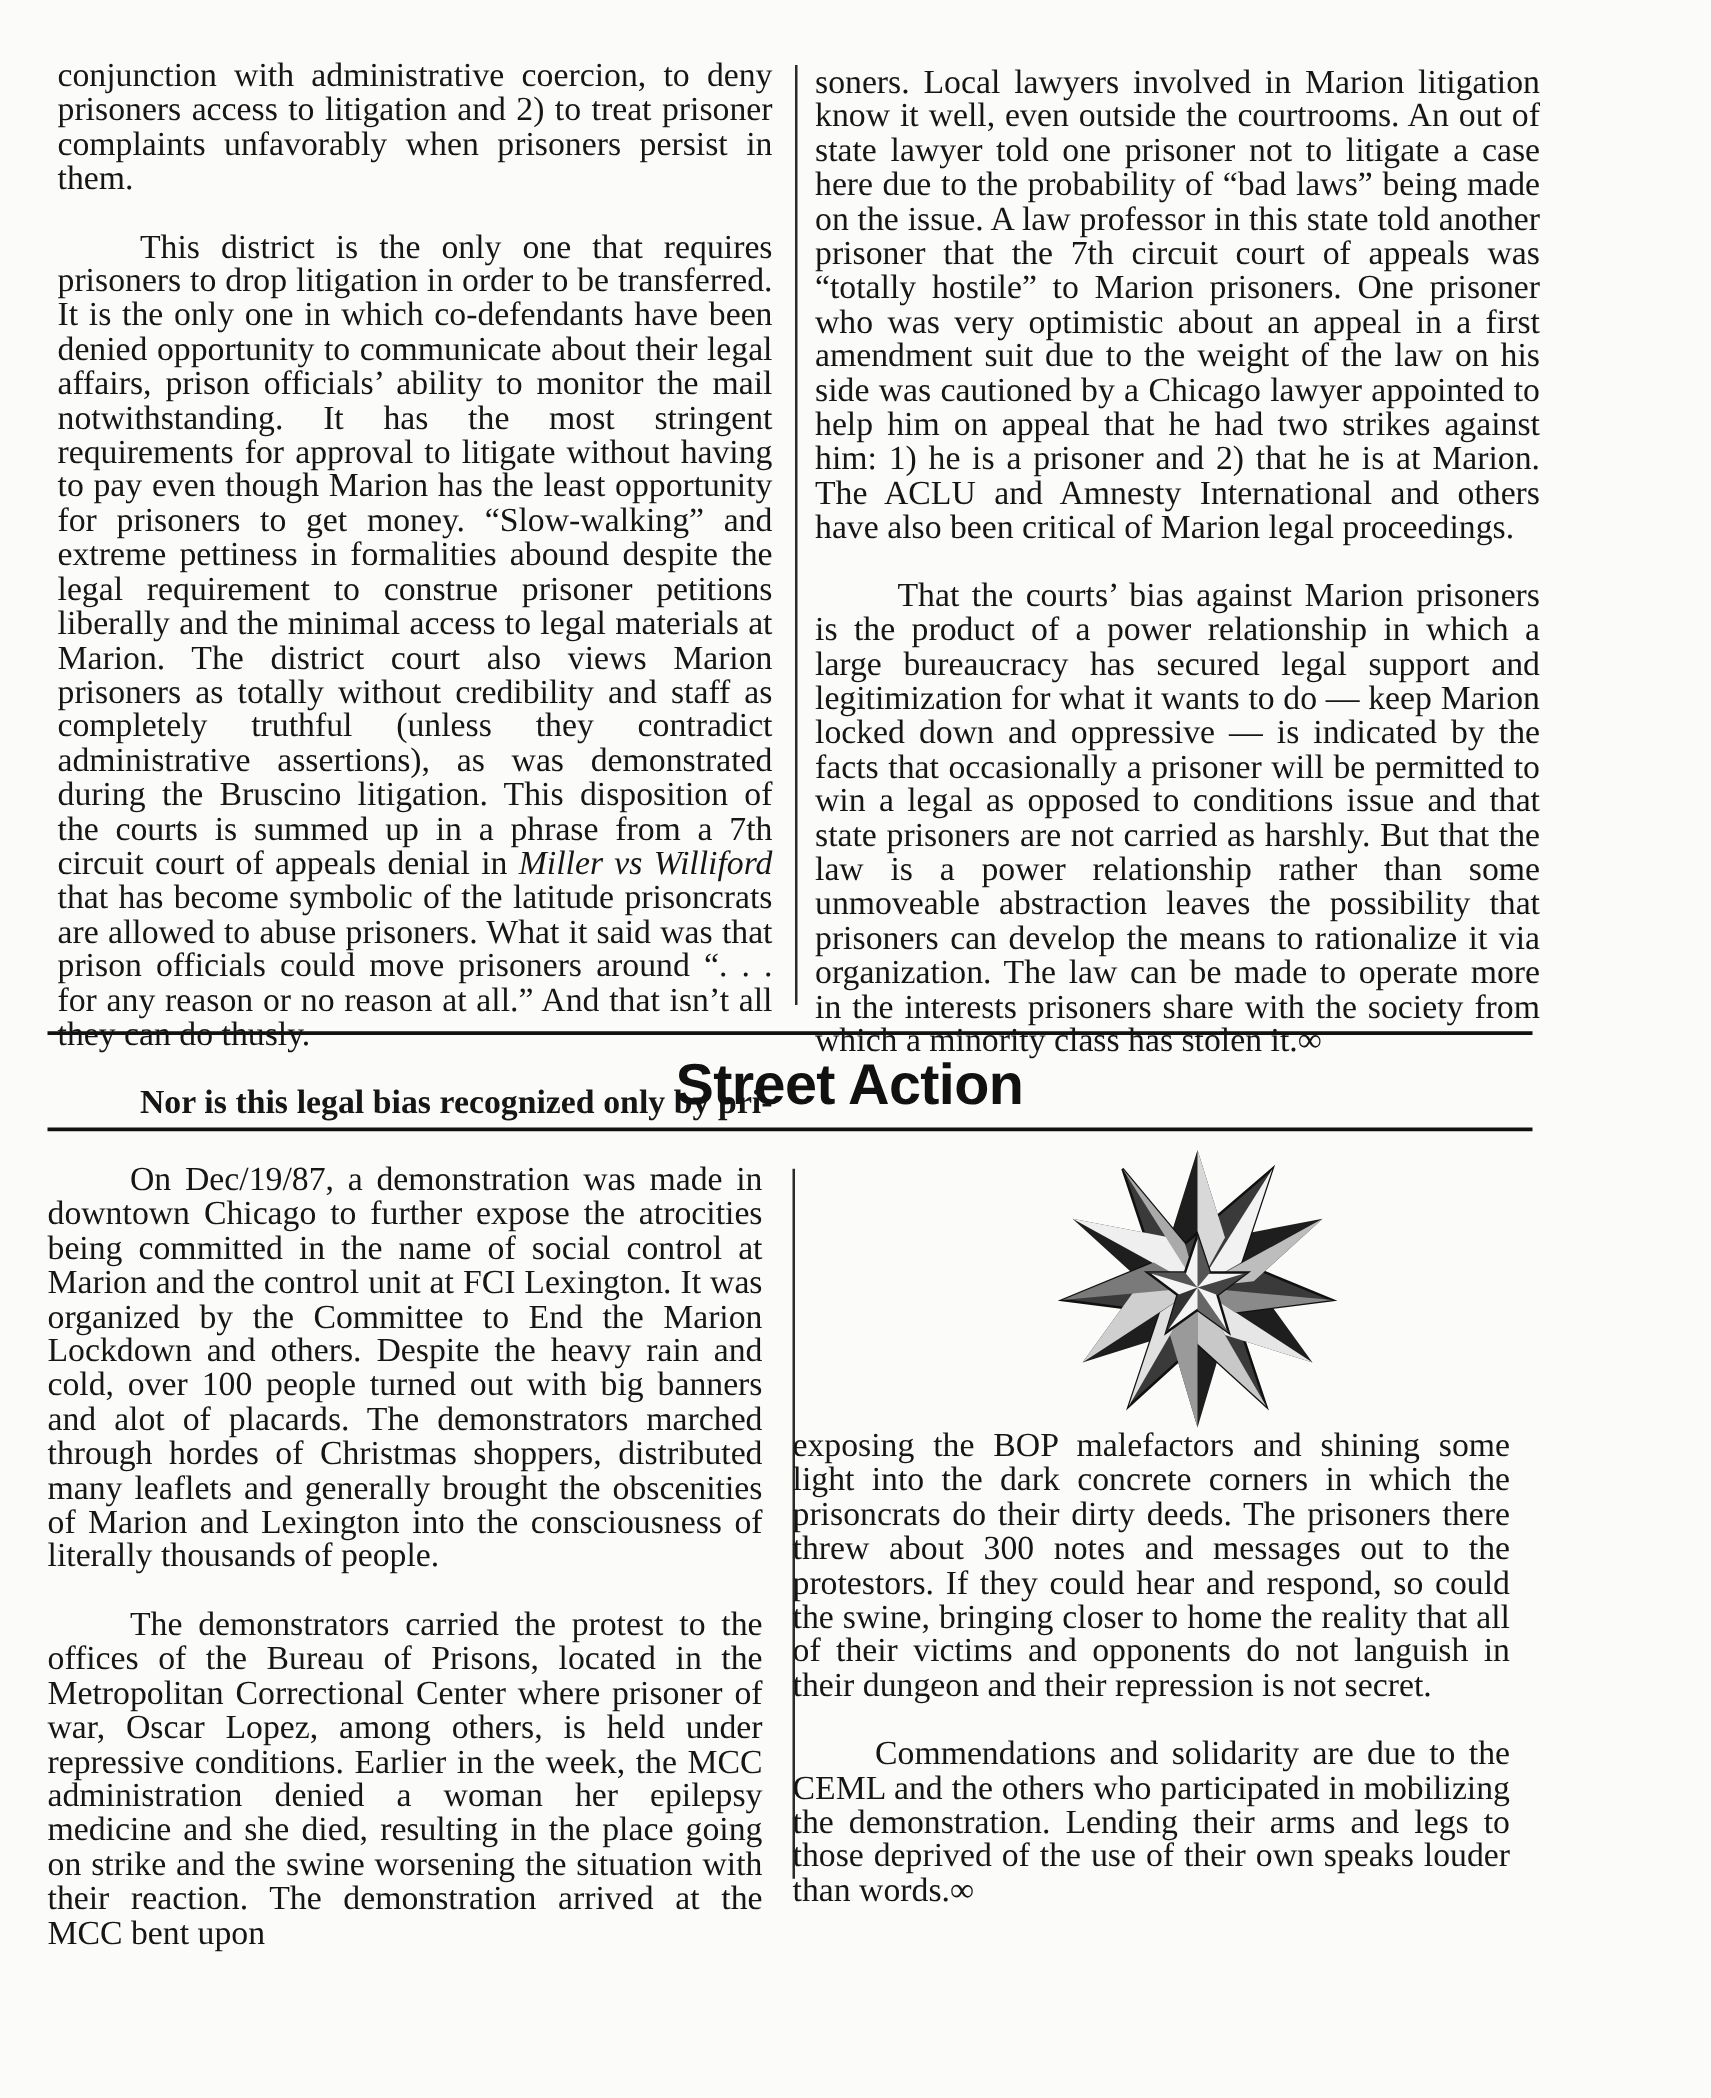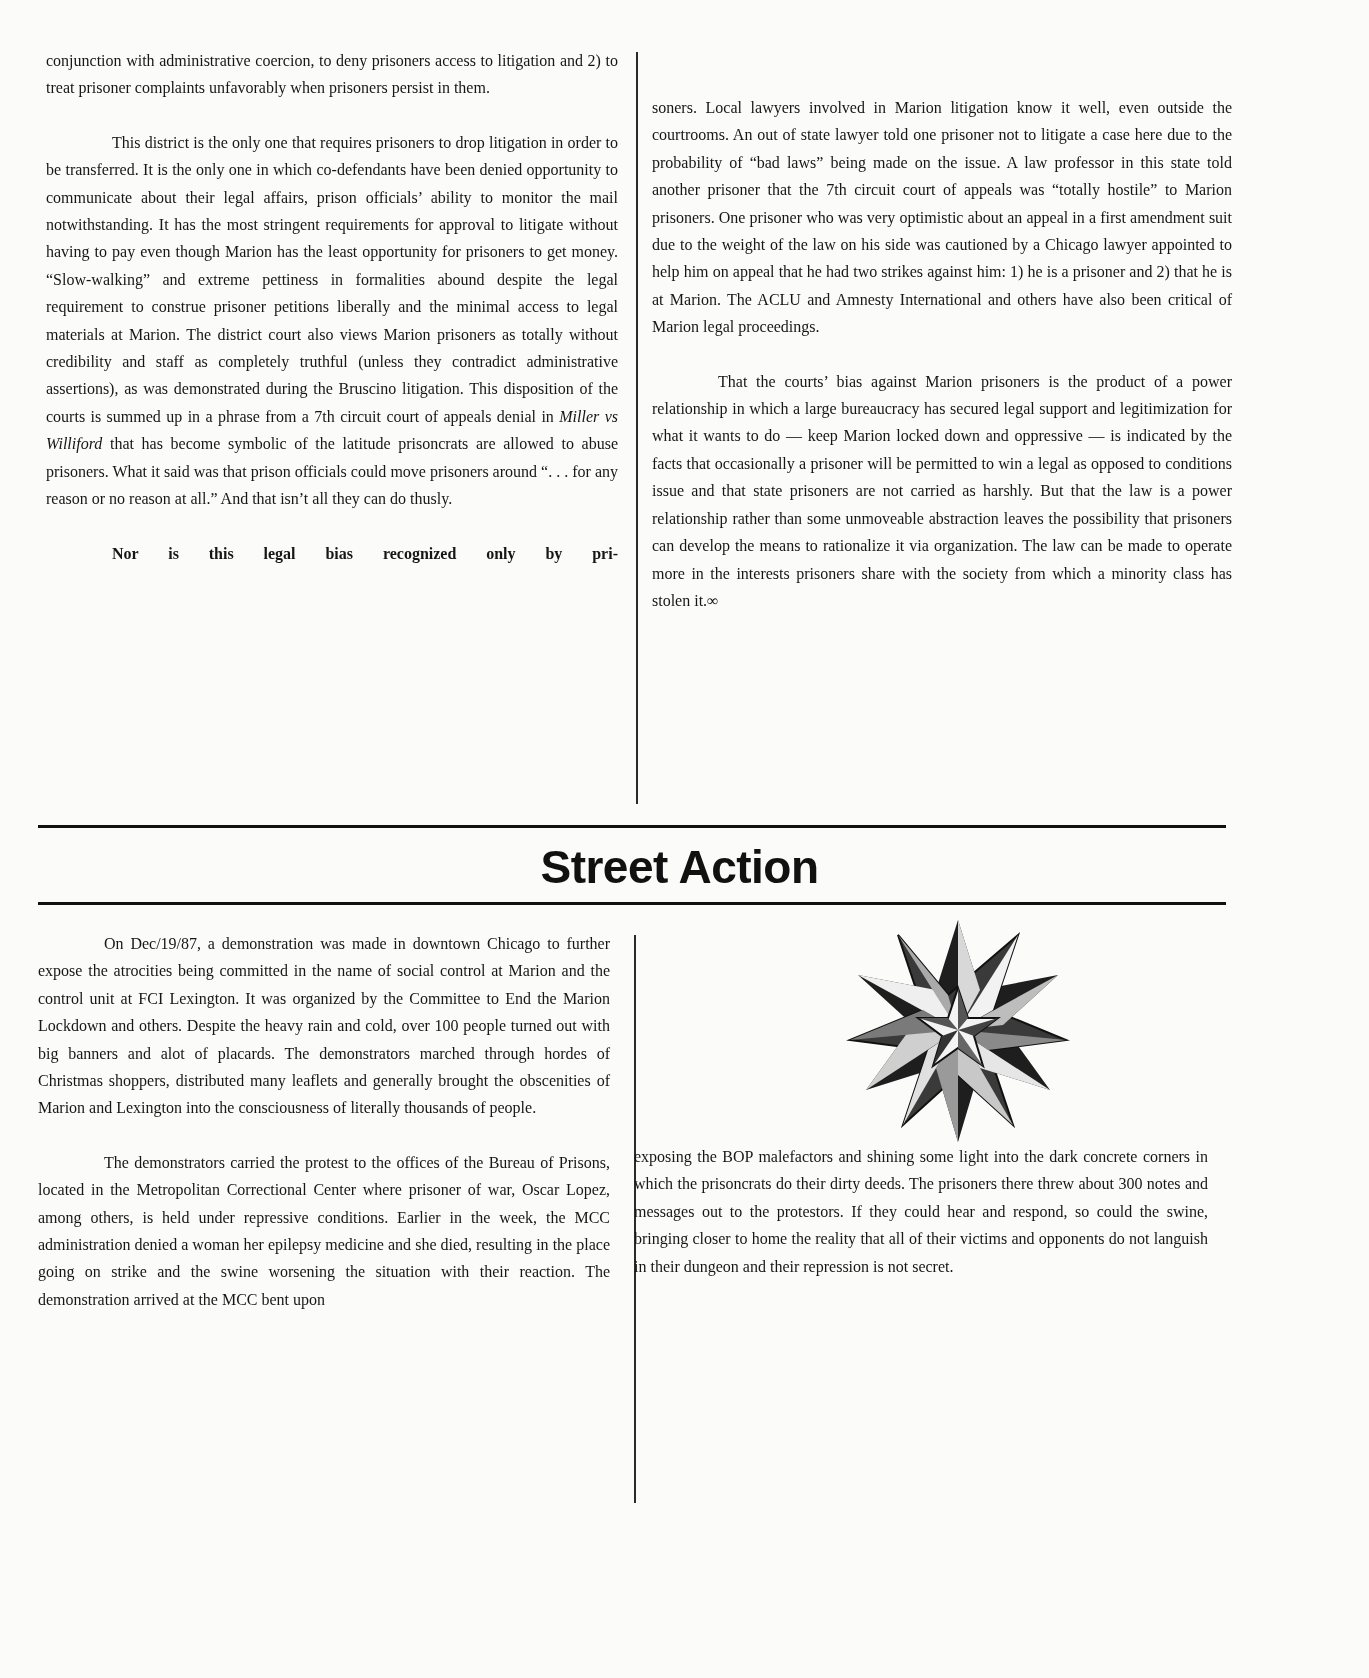--- a/index.html
+++ b/index.html
@@ -3,21 +3,21 @@
 <meta charset="utf-8">
 <style>
   html, body { margin: 0; padding: 0; }
   body {
     width: 1369px; height: 1678px; background: #fbfbfa;
     font-family: "Liberation Serif", "DejaVu Serif", serif;
     color: #161616; position: relative; overflow: hidden;
   }
   .page { position: absolute; left: 0; top: 0; width: 1369px; height: 1678px; }
   .col {
-    position: absolute; font-size: 16px; line-height: 27.4px;
+    position: absolute; font-size: 27px; line-height: 27.4px;
     text-align: justify; hyphens: none;
   }
   .col p { margin: 0; }
   .col p.indent { text-indent: 66px; }
   .col p.gap { margin-top: 27px; }
   .vrule { position: absolute; width: 2px; background: #2a2a2a; }
   .hrule { position: absolute; height: 3px; background: #111; }
   .headline {
     position: absolute; left: 0; width: 1369px; text-align: center;
     font-family: "Liberation Sans", "DejaVu Sans", sans-serif;
@@ -32,21 +32,21 @@
 <div class="page">
 
   <div class="col" style="left:46px; top:47px; width:572px;">
     <p>conjunction with administrative coercion, to deny prisoners access to litigation and 2) to treat prisoner complaints unfavorably when prisoners persist in them.</p>
     <p class="indent gap"><span>This district is the only one that requires prisoners to drop litigation in order to be transferred. It is the only one in which co-defendants have been denied opportunity to communicate about their legal affairs, prison officials’ ability to monitor the mail notwithstanding. It has the most stringent requirements for approval to litigate without having to pay even though Marion has the least opportunity for prisoners to get money. “Slow-walking” and extreme pettiness in formalities abound despite the legal requirement to construe prisoner petitions liberally and the minimal access to legal materials at Marion. The district court also views Marion prisoners as totally without credibility and staff as completely truthful (unless they contradict administrative assertions), as was demonstrated during the Bruscino litigation. This disposition of the courts is summed up in a phrase from a 7th circuit court of appeals denial in</span> <i>Miller vs Williford</i> <span>that has become symbolic of the latitude prisoncrats are allowed to abuse prisoners. What it said was that prison officials could move prisoners around “. . . for any reason or no reason at all.” And that isn’t all they can do thusly.</span></p>
     <p class="indent gap" style="text-align-last: justify; font-weight: bold;">Nor is this legal bias recognized only by pri-</p>
   </div>
 
   <div class="vrule" style="left:636px; top:52px; height:752px;"></div>
 
-  <div class="col" style="left:652px; top:52px; width:580px;margin-top:42px;">
+  <div class="col" style="left:652px; top:52px; width:580px;">
     <p>soners. Local lawyers involved in Marion litigation know it well, even outside the courtrooms. An out of state lawyer told one prisoner not to litigate a case here due to the probability of “bad laws” being made on the issue. A law professor in this state told another prisoner that the 7th circuit court of appeals was “totally hostile” to Marion prisoners. One prisoner who was very optimistic about an appeal in a first amendment suit due to the weight of the law on his side was cautioned by a Chicago lawyer appointed to help him on appeal that he had two strikes against him: 1) he is a prisoner and 2) that he is at Marion. The ACLU and Amnesty International and others have also been critical of Marion legal proceedings.</p>
     <p class="indent gap">That the courts’ bias against Marion prisoners is the product of a power relationship in which a large bureaucracy has secured legal support and legitimization for what it wants to do — keep Marion locked down and oppressive — is indicated by the facts that occasionally a prisoner will be permitted to win a legal as opposed to conditions issue and that state prisoners are not carried as harshly. But that the law is a power relationship rather than some unmoveable abstraction leaves the possibility that prisoners can develop the means to rationalize it via organization. The law can be made to operate more in the interests prisoners share with the society from which a minority class has stolen it.∞</p>
   </div>
 
   <div class="hrule" style="left:38px; top:825px; width:1188px;"></div>
   <div class="headline" style="top:840px; left:-5px;">Street Action</div>
   <div class="hrule" style="left:38px; top:902px; width:1188px;"></div>
 
   <div class="col" style="left:38px; top:930px; width:572px;">
     <p class="indent">On Dec/19/87, a demonstration was made in downtown Chicago to further expose the atrocities being committed in the name of social control at Marion and the control unit at FCI Lexington. It was organized by the Committee to End the Marion Lockdown and others. Despite the heavy rain and cold, over 100 people turned out with big banners and alot of placards. The demonstrators marched through hordes of Christmas shoppers, distributed many leaflets and generally brought the obscenities of Marion and Lexington into the consciousness of literally thousands of people.</p>
@@ -81,15 +81,16 @@
       <polygon points="0,-42 0,0 10,-12" fill="#555"></polygon>
       <polygon points="40,-12 0,0 16,6" fill="#444"></polygon>
       <polygon points="25,36 0,0 0,18" fill="#666"></polygon>
       <polygon points="-25,36 0,0 -16,6" fill="#333"></polygon>
       <polygon points="-40,-12 0,0 -10,-12" fill="#555"></polygon>
     </g>
   </svg>
 
   <div class="col" style="left:634px; top:1143px; width:574px;">
     <p>exposing the BOP malefactors and shining some light into the dark concrete corners in which the prisoncrats do their dirty deeds. The prisoners there threw about 300 notes and messages out to the protestors. If they could hear and respond, so could the swine, bringing closer to home the reality that all of their victims and opponents do not languish in their dungeon and their repression is not secret.</p>
+    <p class="indent gap">Commendations and solidarity are due to the CEML and the others who participated in mobilizing the demonstration. Lending their arms and legs to those deprived of the use of their own speaks louder than words.∞</p>
   </div>
 
 </div>
 
 </body></html>

